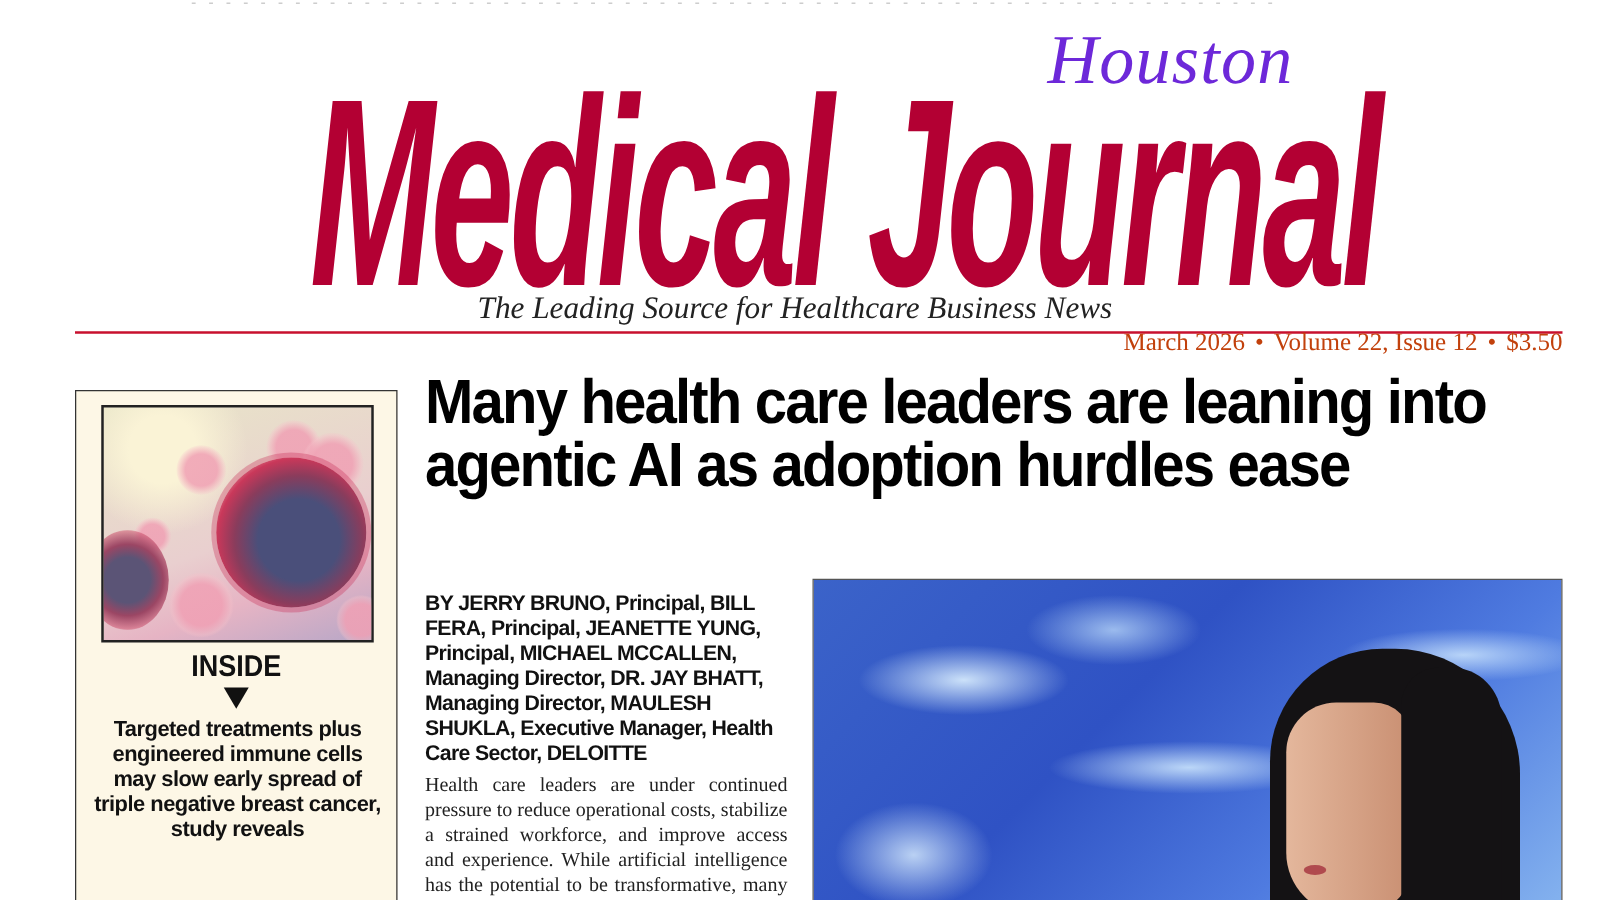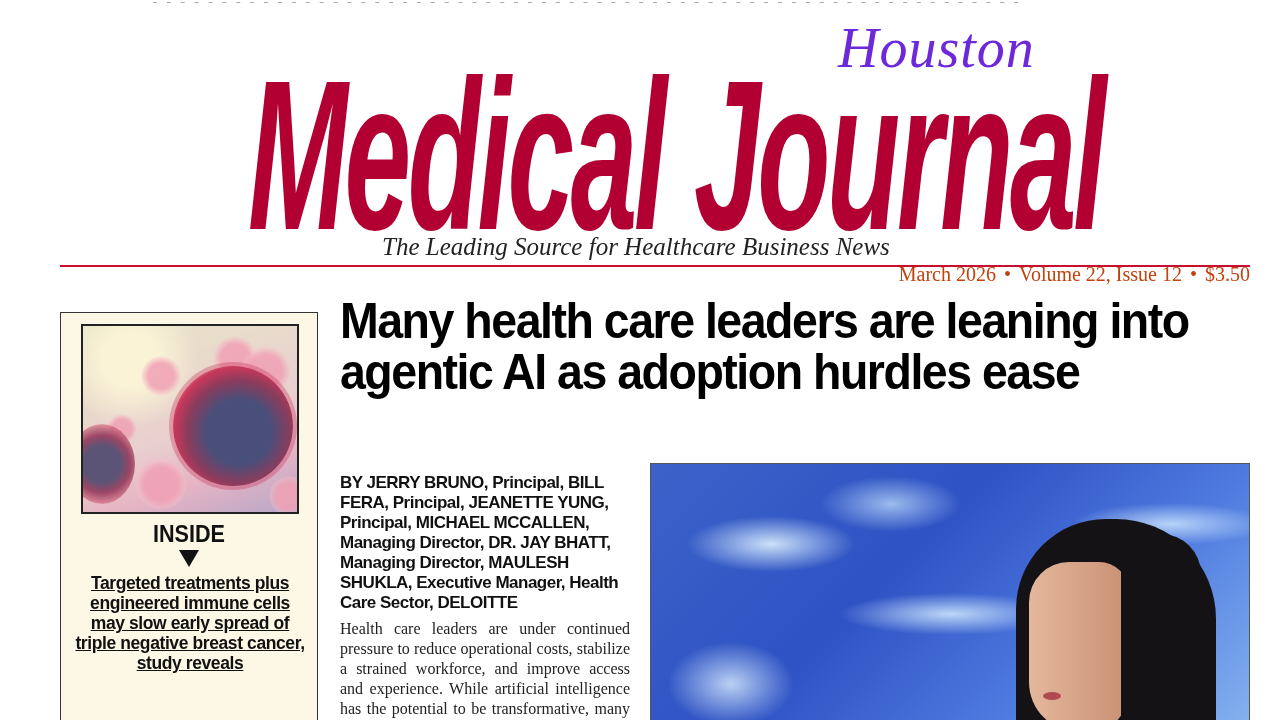--- a/index.html
+++ b/index.html
@@ -84,21 +84,21 @@
     transform: scaleX(0.9);
   }
   .inside-arrow {
     position: absolute; left: 118px; top: 237px; width: 0; height: 0;
     border-left: 10px solid transparent; border-right: 10px solid transparent;
     border-top: 17px solid #111;
   }
   .inside-story {
     position: absolute; left: 10px; top: 260px; width: 238px; text-align: center;
     font-family: "Liberation Sans", sans-serif; font-weight: bold;
-    font-size: 17.5px; line-height: 20px; color: #111; letter-spacing: -0.4px; text-decoration: underline;
+    font-size: 17.5px; line-height: 20px; color: #111; letter-spacing: -0.4px;
   }
   .see-page {
     position: absolute; left: 0; top: 364px; width: 100%; text-align: center;
     font-family: "Liberation Serif", serif; font-size: 14px; line-height: 20px; color: #222;
   }
   .see-page b { font-family: "Liberation Sans", sans-serif; font-size: 16px; color: #111; }
 
   
   .headline {
     position: absolute; left: 340px; top: 296px; width: 920px;

